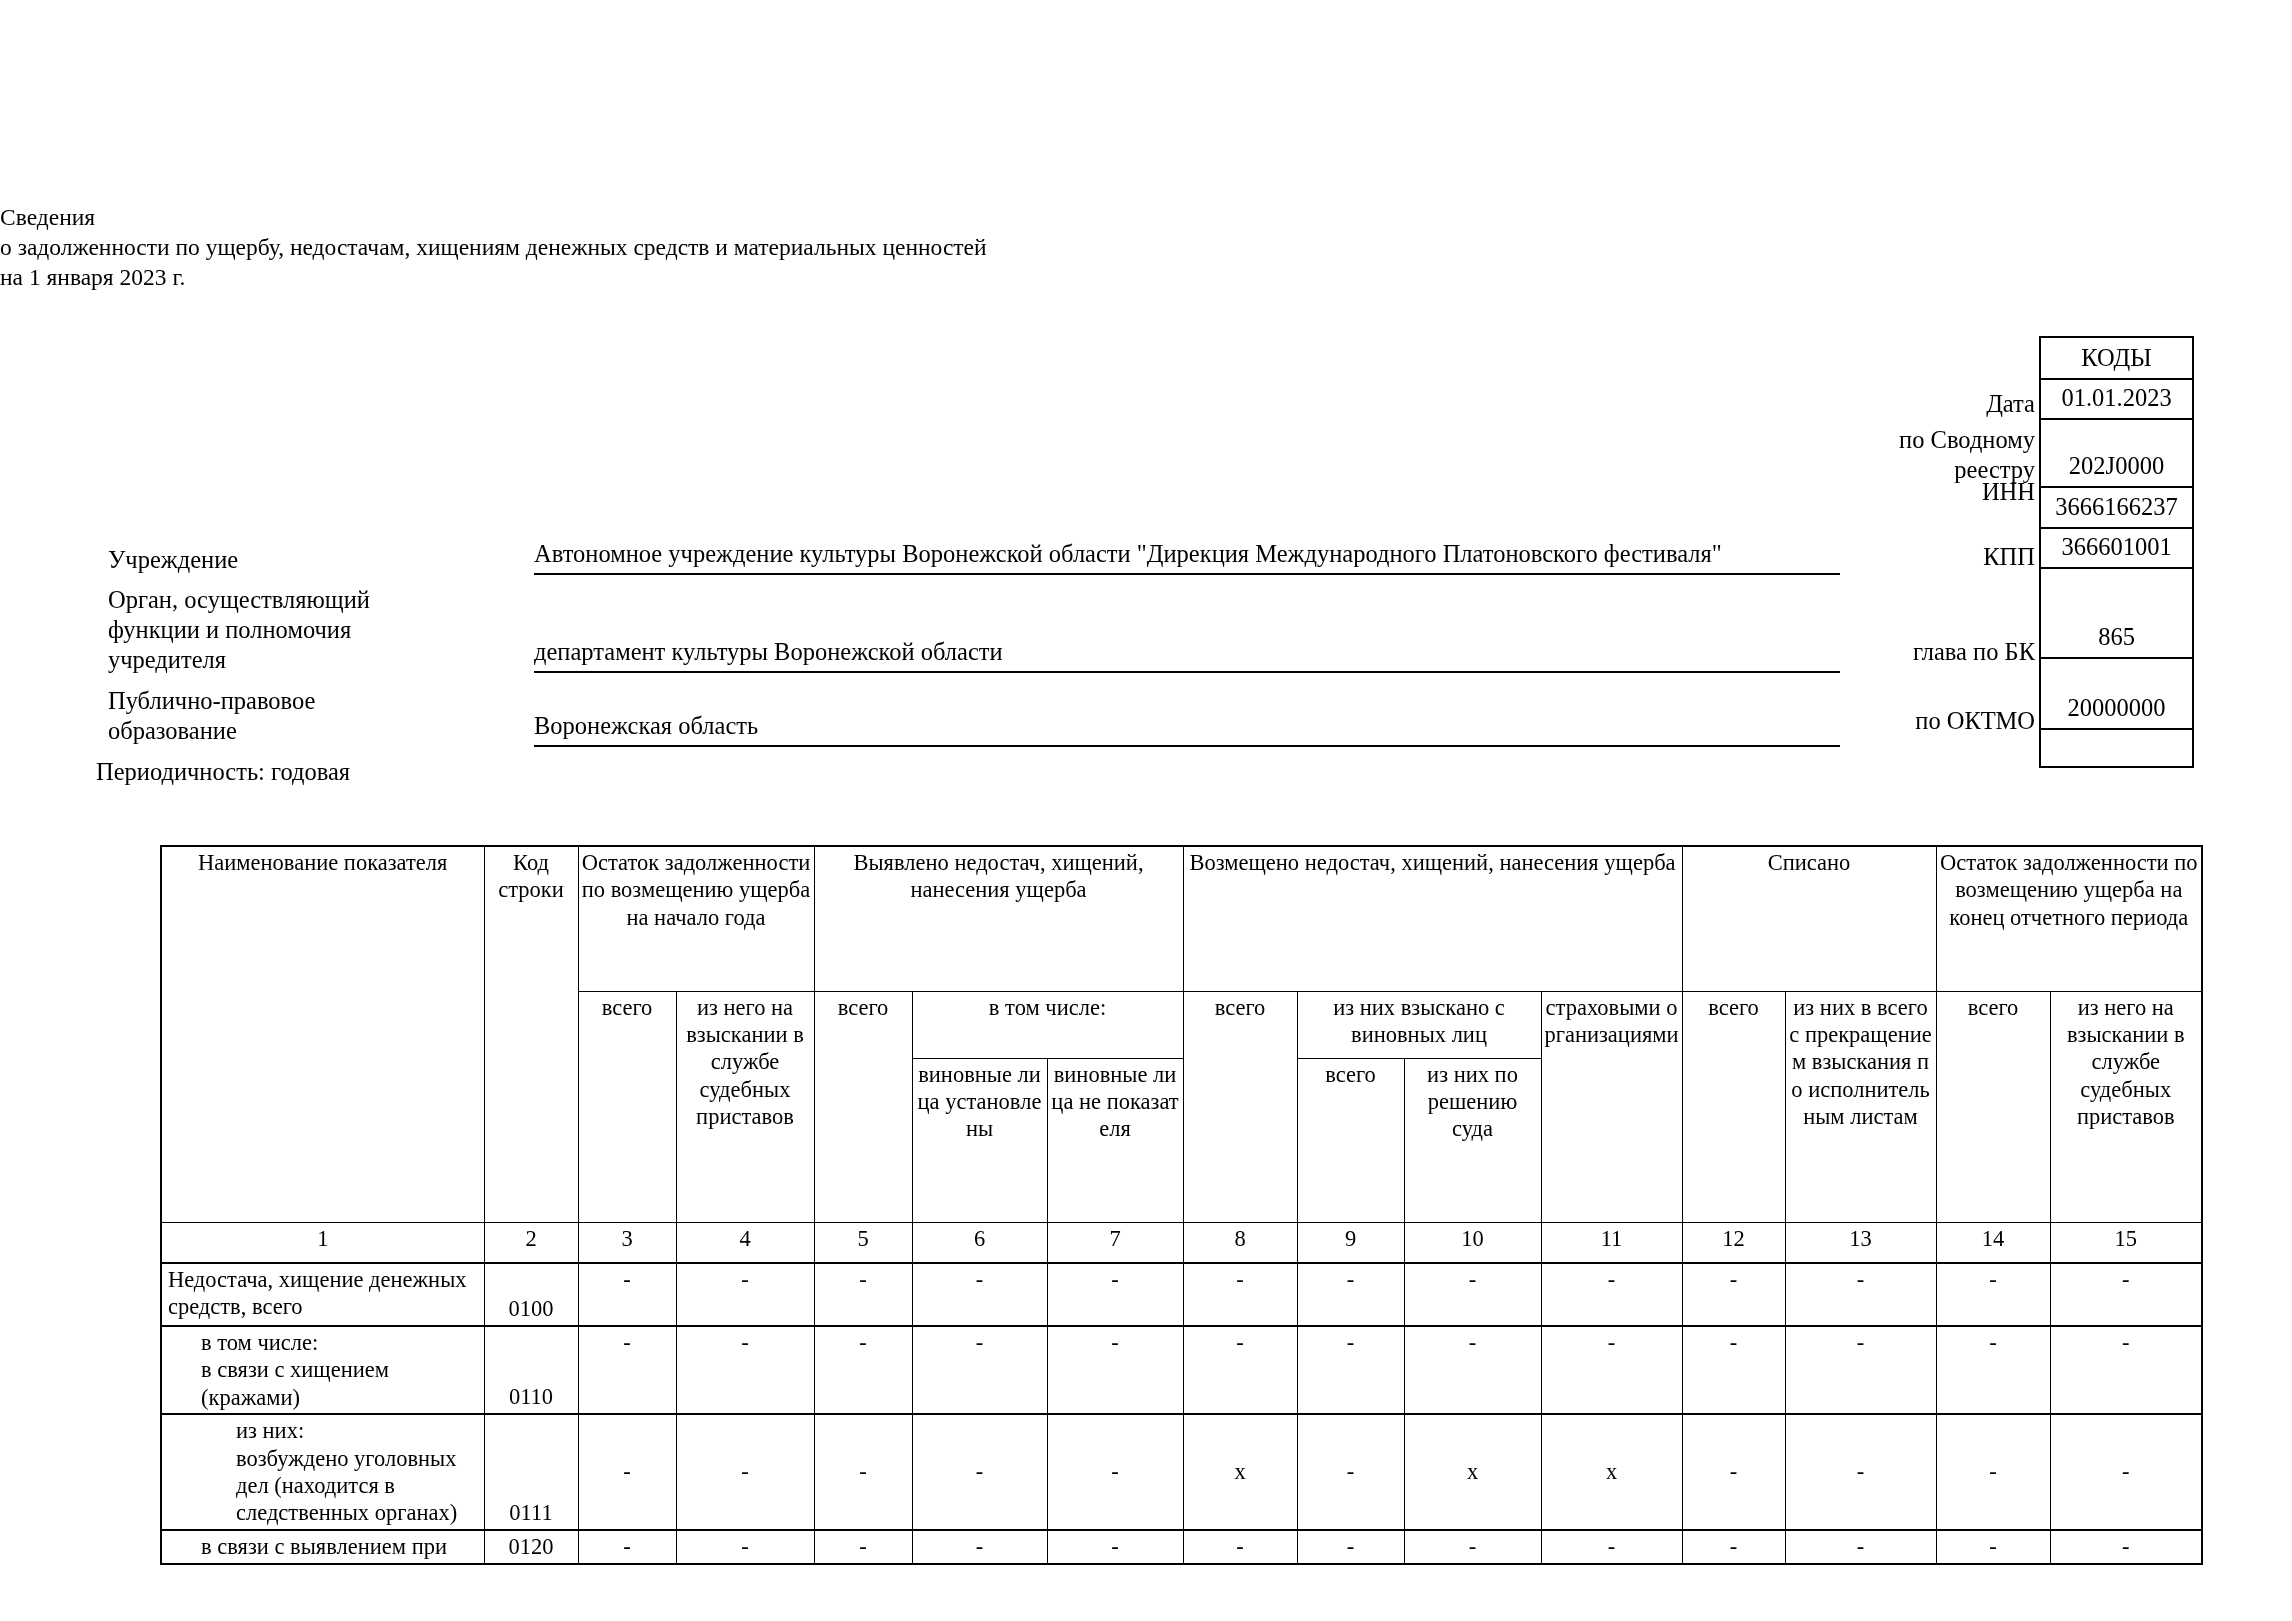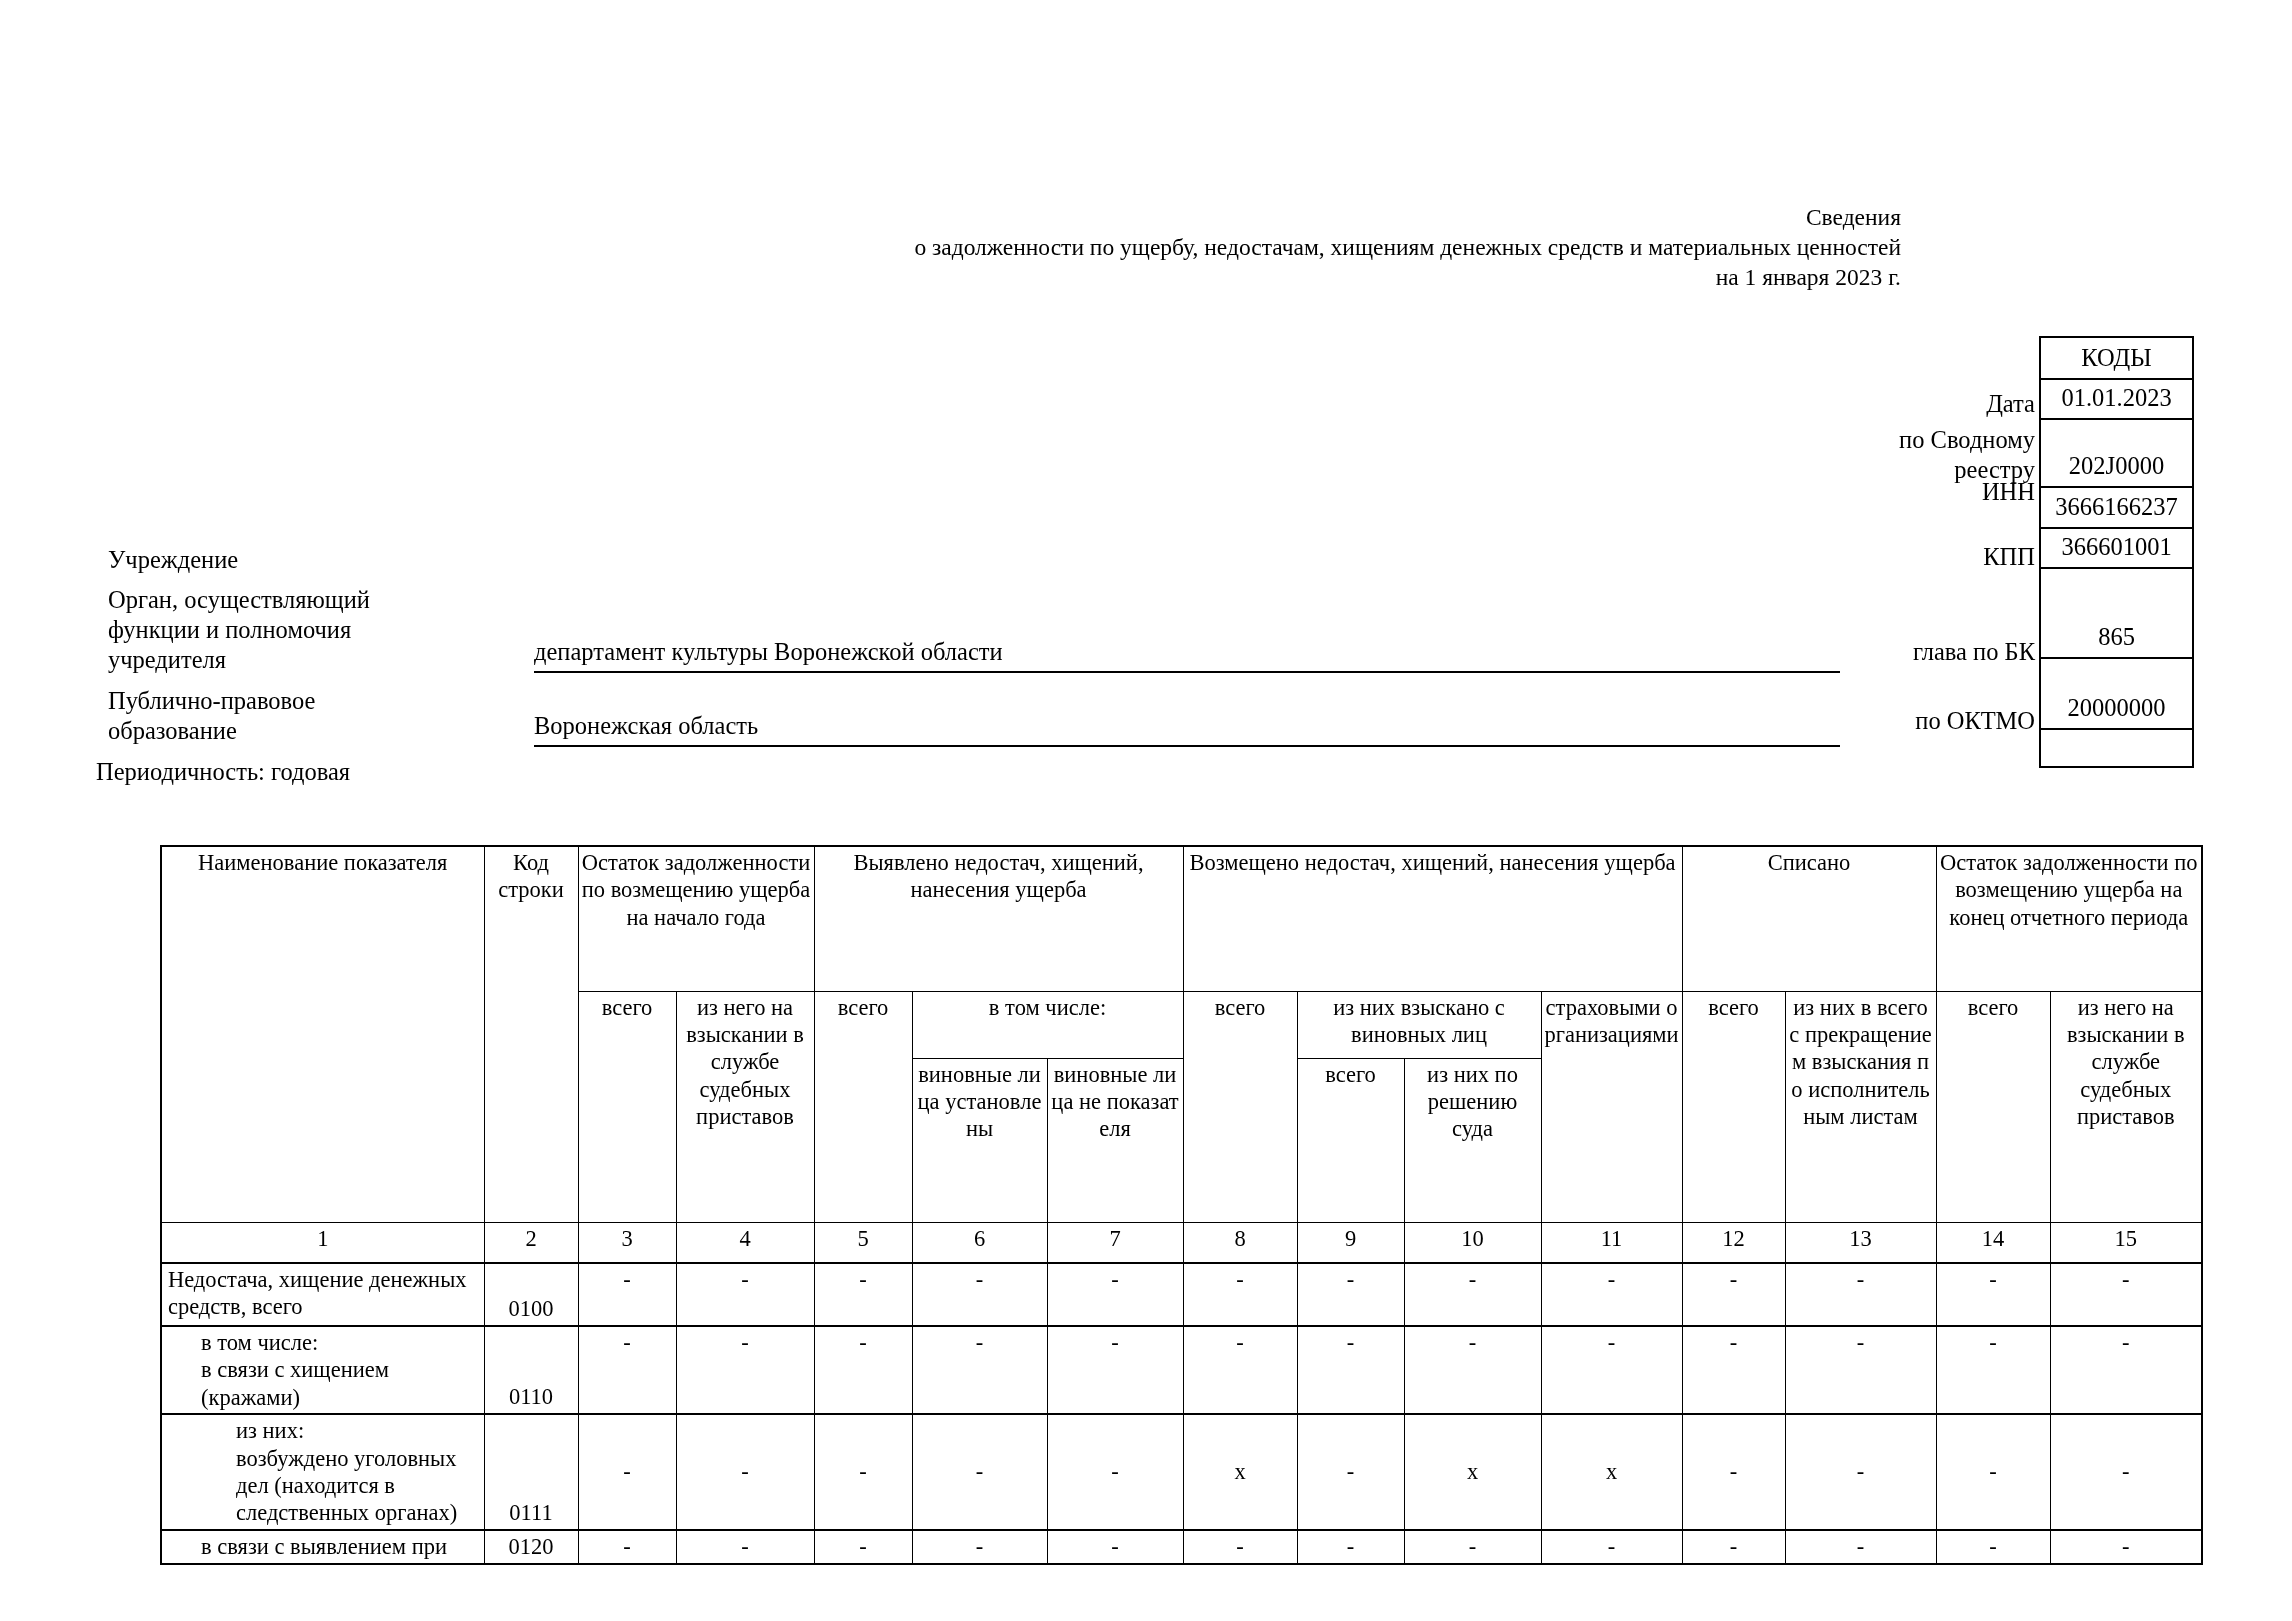--- a/index.html
+++ b/index.html
@@ -12,21 +12,21 @@
     background: #ffffff;
     color: #000;
     font-family: "Liberation Serif", "DejaVu Serif", serif;
     overflow: hidden;
   }
   .prelines { white-space: pre-line; }
 
   
   .title-block {
     position: absolute; top: 202px; left: 0; width: 1901px;
-    text-align: right; font-size: 23.5px; line-height: 30px;
+    text-align: left; font-size: 23.5px; line-height: 30px;
   }
 
   
   .info-label { position: absolute; font-size: 24.5px; line-height: 30px; }
   .uvalue {
     position: absolute; left: 534px; width: 1306px;
     font-size: 24.5px; line-height: 29px;
     border-bottom: 2px solid #000; padding-bottom: 4.9px;
     white-space: nowrap; overflow: hidden;
   }
@@ -75,20 +75,21 @@
 
 <div id="page">
 
   <div class="title-block">
     <div>Сведения</div>
     <div>о задолженности по ущербу, недостачам, хищениям денежных средств и материальных ценностей</div>
     <div>на 1 января 2023 г.</div>
   </div>
 
   <div class="info-label" style="left:108px; top:545px;">Учреждение</div>
+  <div class="uvalue" style="top:539px;">Автономное учреждение культуры Воронежской области "Дирекция Международного Платоновского фестиваля"</div>
 
   <div class="info-label prelines" style="left:108px; top:585px;">Орган, осуществляющий
 функции и полномочия
 учредителя</div>
   <div class="uvalue" style="top:637px;">департамент культуры Воронежской области</div>
 
   <div class="info-label prelines" style="left:108px; top:686px;">Публично-правовое
 образование</div>
   <div class="uvalue" style="top:711px;">Воронежская область</div>
 

